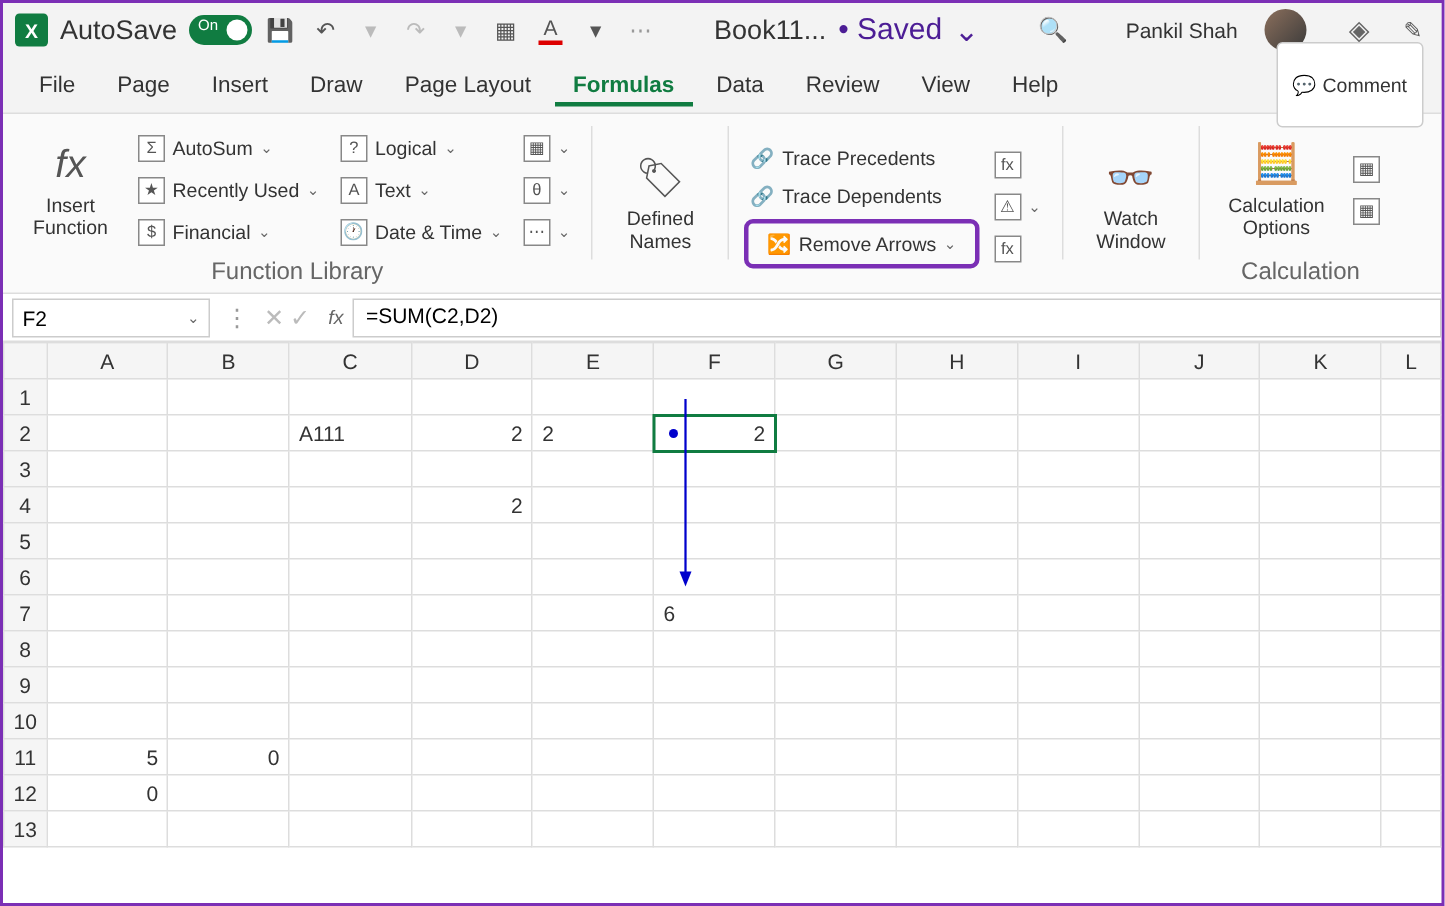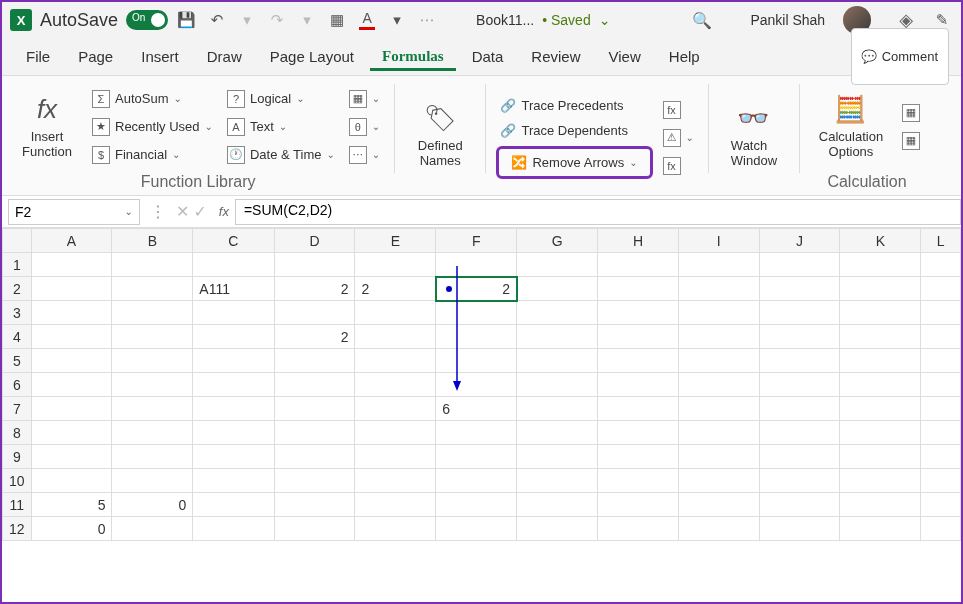--- a/index.html
+++ b/index.html
@@ -6,32 +6,32 @@
   body { background: #fff; width: 963px; height: 604px; overflow: hidden; border: 2px solid #7b2fb5; position: relative; }
   
   
   .titlebar { height: 36px; background: #f3f3f3; display: flex; align-items: center; padding: 0 8px; gap: 8px; }
   .excel-logo { width: 22px; height: 22px; background: #107c41; color: #fff; display: flex; align-items: center; justify-content: center; font-size: 13px; font-weight: bold; border-radius: 3px; }
   .autosave-label { font-size: 18px; color: #333; }
   .toggle { width: 42px; height: 20px; background: #107c41; border-radius: 10px; position: relative; }
   .toggle::after { content: ''; position: absolute; right: 3px; top: 3px; width: 14px; height: 14px; background: #fff; border-radius: 50%; }
   .toggle-text { position: absolute; left: 6px; top: 2px; color: #fff; font-size: 10px; }
   .qa-btn { width: 22px; height: 22px; display: flex; align-items: center; justify-content: center; color: #555; font-size: 15px; cursor: pointer; }
-  .filename { font-size: 14px; color: #333; margin-left: 30px; }
-  .saved { font-size: 14px; color: #4d7c0f; }
+  .filename { font-size: 18px; color: #333; margin-left: 30px; }
+  .saved { font-size: 20px; color: #4c1d95; }
   .title-spacer { flex: 1; }
   .search-icon { font-size: 16px; color: #555; margin-right: 30px; }
   .username { font-size: 14px; color: #333; }
   .avatar { width: 28px; height: 28px; border-radius: 50%; background: linear-gradient(135deg,#8b6f5c,#3a3a3a); margin: 0 10px; }
   .diamond { font-size: 18px; color: #666; margin: 0 10px; }
   
   
   .menubar { height: 38px; background: #f3f3f3; display: flex; align-items: center; padding: 0 12px; gap: 4px; border-bottom: 1px solid #ddd; }
   .menu-tab { padding: 6px 12px; font-size: 15px; color: #333; cursor: pointer; }
-  .menu-tab.active { color: #107c41; font-weight: 600; border-bottom: 3px solid #107c41; padding-bottom: 3px; font-family: Liberation Serif, serif; }
+  .menu-tab.active { color: #107c41; font-weight: 600; border-bottom: 3px solid #107c41; padding-bottom: 3px; }
   .comment-btn { margin-left: auto; padding: 20px 10px; font-size: 13px; color: #333; border: 1px solid #ccc; border-radius: 4px; background: #fff; }
   
   
   .ribbon { height: 120px; background: #fafafa; display: flex; border-bottom: 1px solid #ddd; }
   .ribbon-group { display: flex; flex-direction: column; padding: 6px 10px 2px; position: relative; }
   .ribbon-group-content { flex: 1; display: flex; gap: 6px; }
   .ribbon-group-label { text-align: center; font-size: 16px; color: #666; padding: 2px 0; }
   .ribbon-sep { width: 1px; background: #ddd; margin: 8px 0 22px; }
   
   .big-btn { display: flex; flex-direction: column; align-items: center; justify-content: center; width: 70px; cursor: pointer; font-size: 13px; color: #333; gap: 4px; }
@@ -219,21 +219,21 @@
           </div>
       </div>
     </div>
   </div>
   <div class="ribbon-sep"></div>
 
   <div class="ribbon-group">
     <div class="ribbon-group-content">
       <div class="big-btn">
         <span class="big-icon">👓</span>
-        <span style="white-space:pre-line;text-align:left">Watch
+        <span style="white-space:pre-line;text-align:center">Watch
 Window</span>
       </div>
     </div>
     <div class="ribbon-group-label"></div>
   </div>
   <div class="ribbon-sep"></div>
 
   <div class="ribbon-group">
     <div class="ribbon-group-content">
       <div class="big-btn" style="width:82px">
@@ -459,20 +459,35 @@
           <td class="cell"></td>
           <td class="cell"></td>
           <td class="cell"></td>
           <td class="cell"></td>
           <td class="cell"></td>
           <td class="cell"></td>
           <td class="cell"></td>
           <td class="cell"></td>
           <td class="cell"></td>
         </tr>
+  <tr>
+          <th class="row-hdr">13</th>
+          <td class="cell"></td>
+          <td class="cell"></td>
+          <td class="cell"></td>
+          <td class="cell"></td>
+          <td class="cell"></td>
+          <td class="cell"></td>
+          <td class="cell"></td>
+          <td class="cell"></td>
+          <td class="cell"></td>
+          <td class="cell"></td>
+          <td class="cell"></td>
+          <td class="cell"></td>
+        </tr>
 </tbody>
     </table>
 
 <svg class="arrow-svg" style="left:450px;top:38px;width:20px;height:130px">
   <line x1="5" y1="0" x2="5" y2="118" stroke="#0000cc" stroke-width="1.5"></line>
   <polygon points="5,125 1,115 9,115" fill="#0000cc"></polygon>
 </svg>
 </div>
 
 </body></html>

